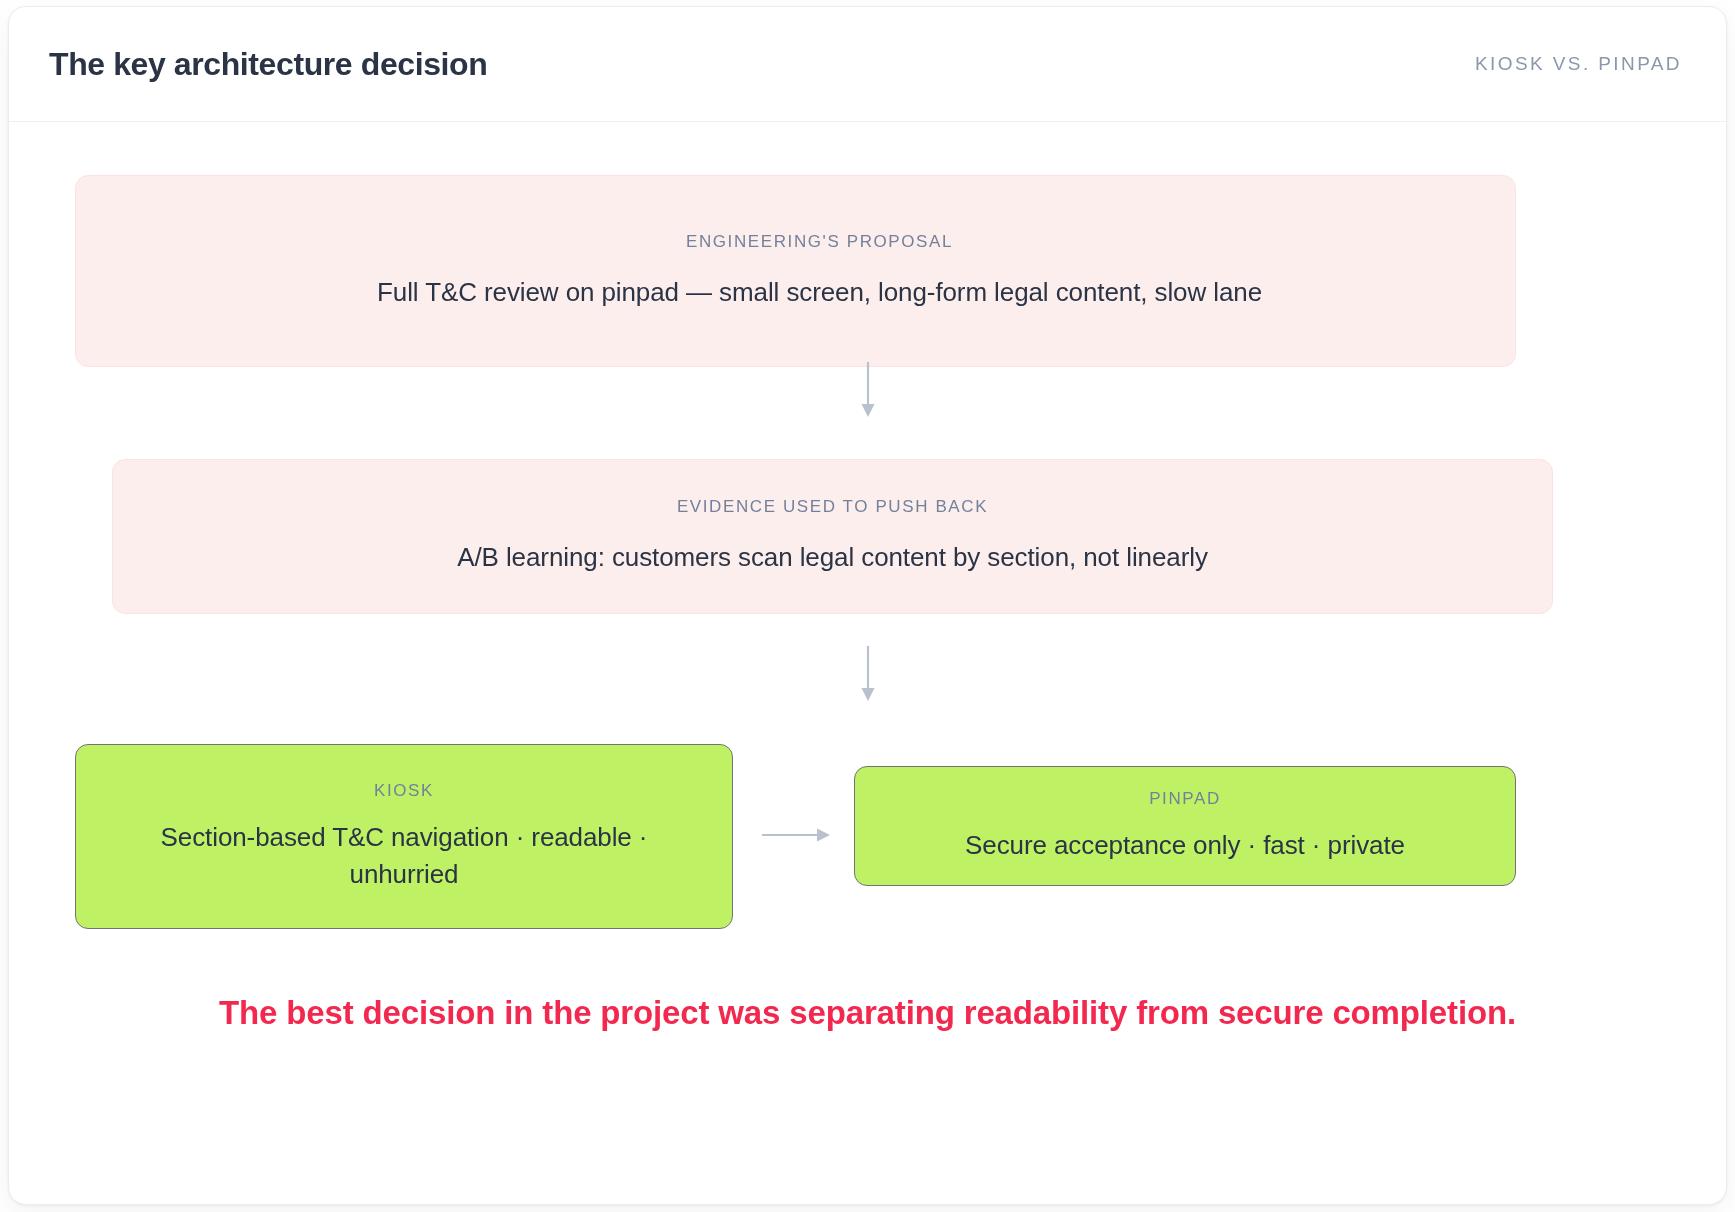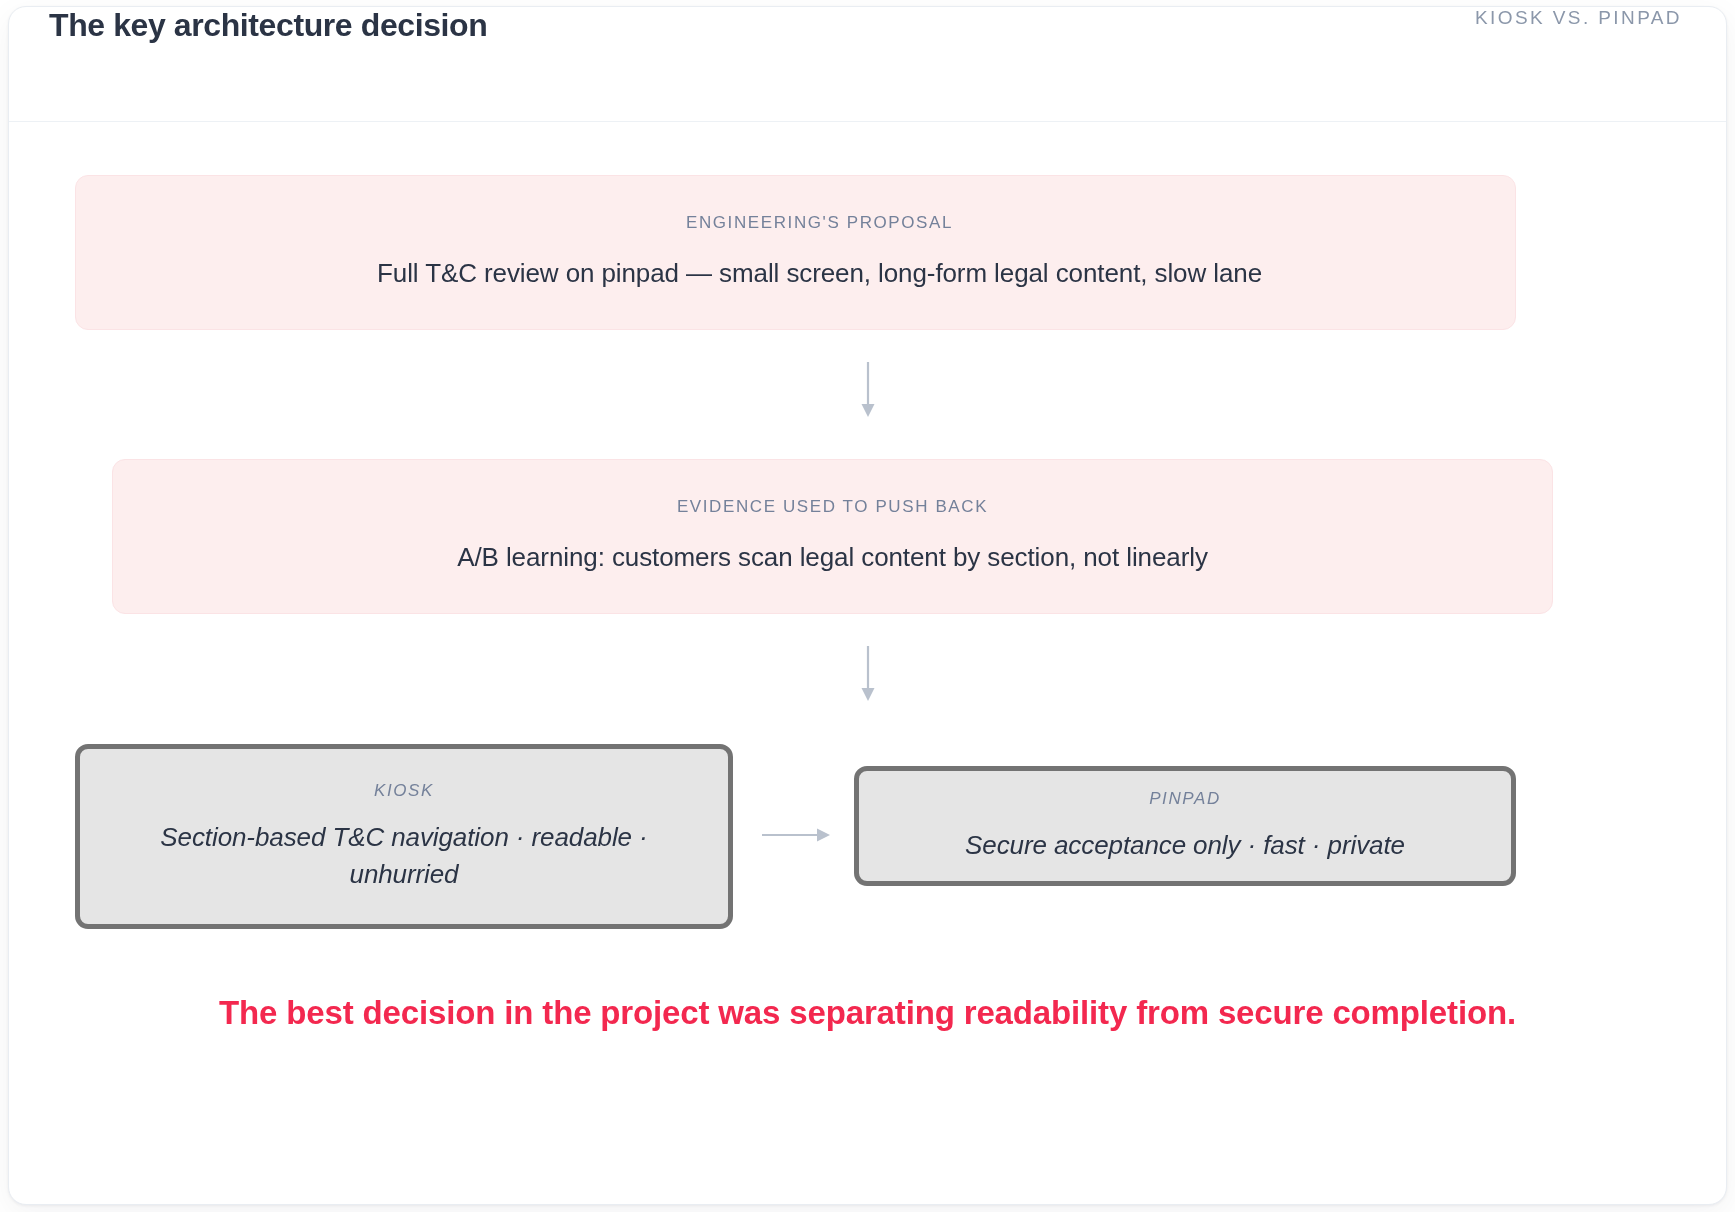--- a/index.html
+++ b/index.html
@@ -28,21 +28,21 @@
     overflow: hidden;
     box-sizing: border-box;
   }
 
   
   .header {
     position: relative;
     height: 115px;
     border-bottom: 1px solid #edf1f5;
     display: flex;
-    align-items: flex-start;
+    align-items: center;
     justify-content: space-between;
     padding: 0 44px 0 40px;
     box-sizing: border-box;
   }
   .header-title {
     font-size: 32px;
     font-weight: 700;
     color: #2b3445;
     letter-spacing: -0.4px;
     white-space: nowrap;
@@ -72,42 +72,41 @@
     justify-content: center;
     text-align: center;
   }
   .flow-card.pink {
     background: #fdeeee;
     border: 1px solid #fbe3e5;
     left: 66px;
     width: 1441px;
   }
   .flow-card.green {
-    background: #e5e5e5;
-    border: 5px solid #737373;
-    font-style: italic;
+    background: #bef264;
+    border: 1px solid #737373;
   }
 
   .card-label {
     font-size: 17px;
     font-weight: 500;
     color: #74819a;
     letter-spacing: 1.6px;
     margin-bottom: 22px;
     white-space: nowrap;
   }
   .card-body {
     font-size: 26px;
     font-weight: 400;
     color: #2b3445;
     line-height: 1.42;
     letter-spacing: -0.1px;
   }
 
-  #card-proposal { top: 53px;  height: 155px; padding-left: 48px; }
+  #card-proposal { top: 53px;  height: 192px; padding-left: 48px; }
   #card-evidence { top: 337px; height: 155px; margin-left: 37px; }
 
   #card-kiosk {
     left: 66px;
     top: 622px;
     width: 658px;
     height: 185px;
   }
   #card-kiosk .card-label { margin-bottom: 18px; }
   #card-kiosk .card-body { max-width: 540px; }

